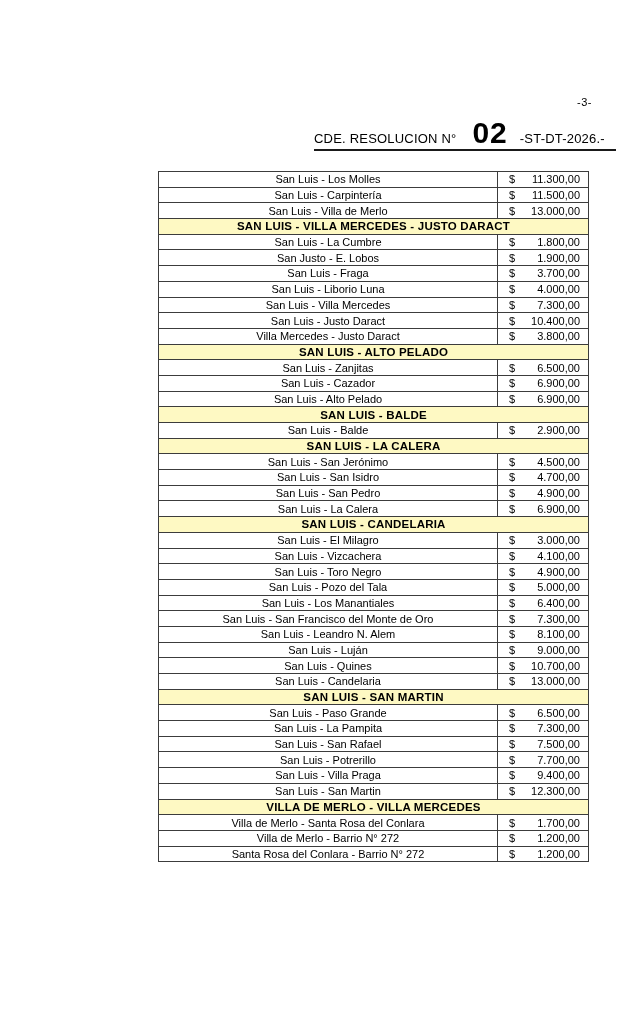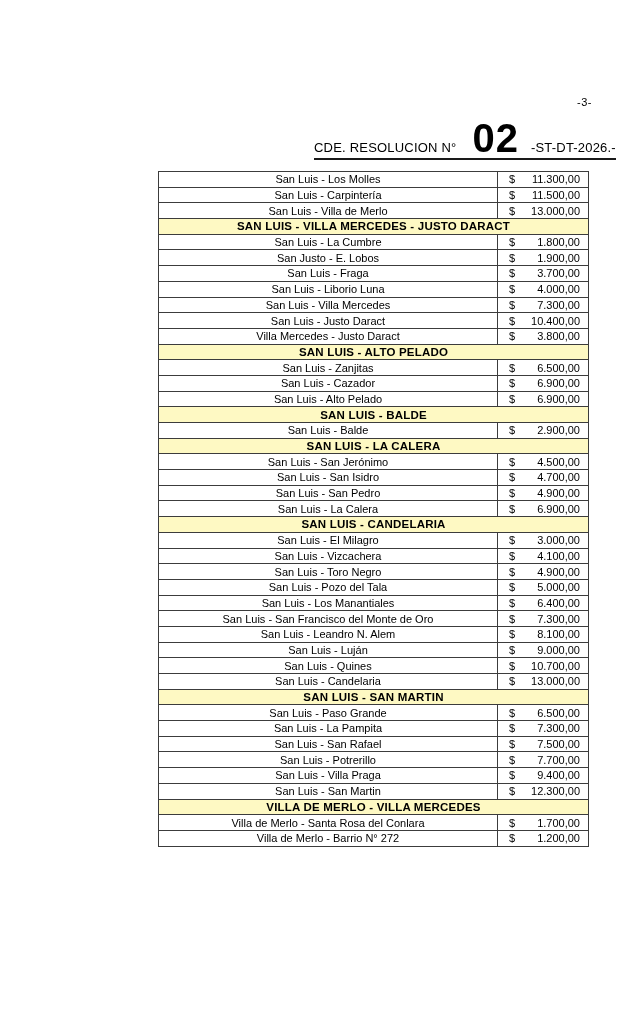--- a/index.html
+++ b/index.html
@@ -29,21 +29,21 @@
     align-items: baseline;
     border-bottom: 2px solid #1a1a1a;
     padding-bottom: 1px;
     white-space: nowrap;
   }
   .doc-header .prefix {
     font-size: 13px;
     letter-spacing: 0.2px;
   }
   .doc-header .res-number {
-    font-size: 40px;
+    font-size: 30px;
     font-weight: bold;
     line-height: 0.95;
     margin: 0 12px 0 16px;
     letter-spacing: 1px;
   }
   .doc-header .suffix {
     font-size: 13px;
     letter-spacing: 0.2px;
   }
 
@@ -440,14 +440,23 @@
       </tr>
       <tr>
         <td class="route-cell">Villa de Merlo - Barrio N° 272</td>
         <td class="price-cell">
           <div class="price-inner">
             <span>$</span>
             <span>1.200,00</span>
           </div>
         </td>
       </tr>
+      <tr>
+        <td class="route-cell">Santa Rosa del Conlara - Barrio N° 272</td>
+        <td class="price-cell">
+          <div class="price-inner">
+            <span>$</span>
+            <span>1.200,00</span>
+          </div>
+        </td>
+      </tr>
     </tbody>
 </table>
 
 </body></html>

